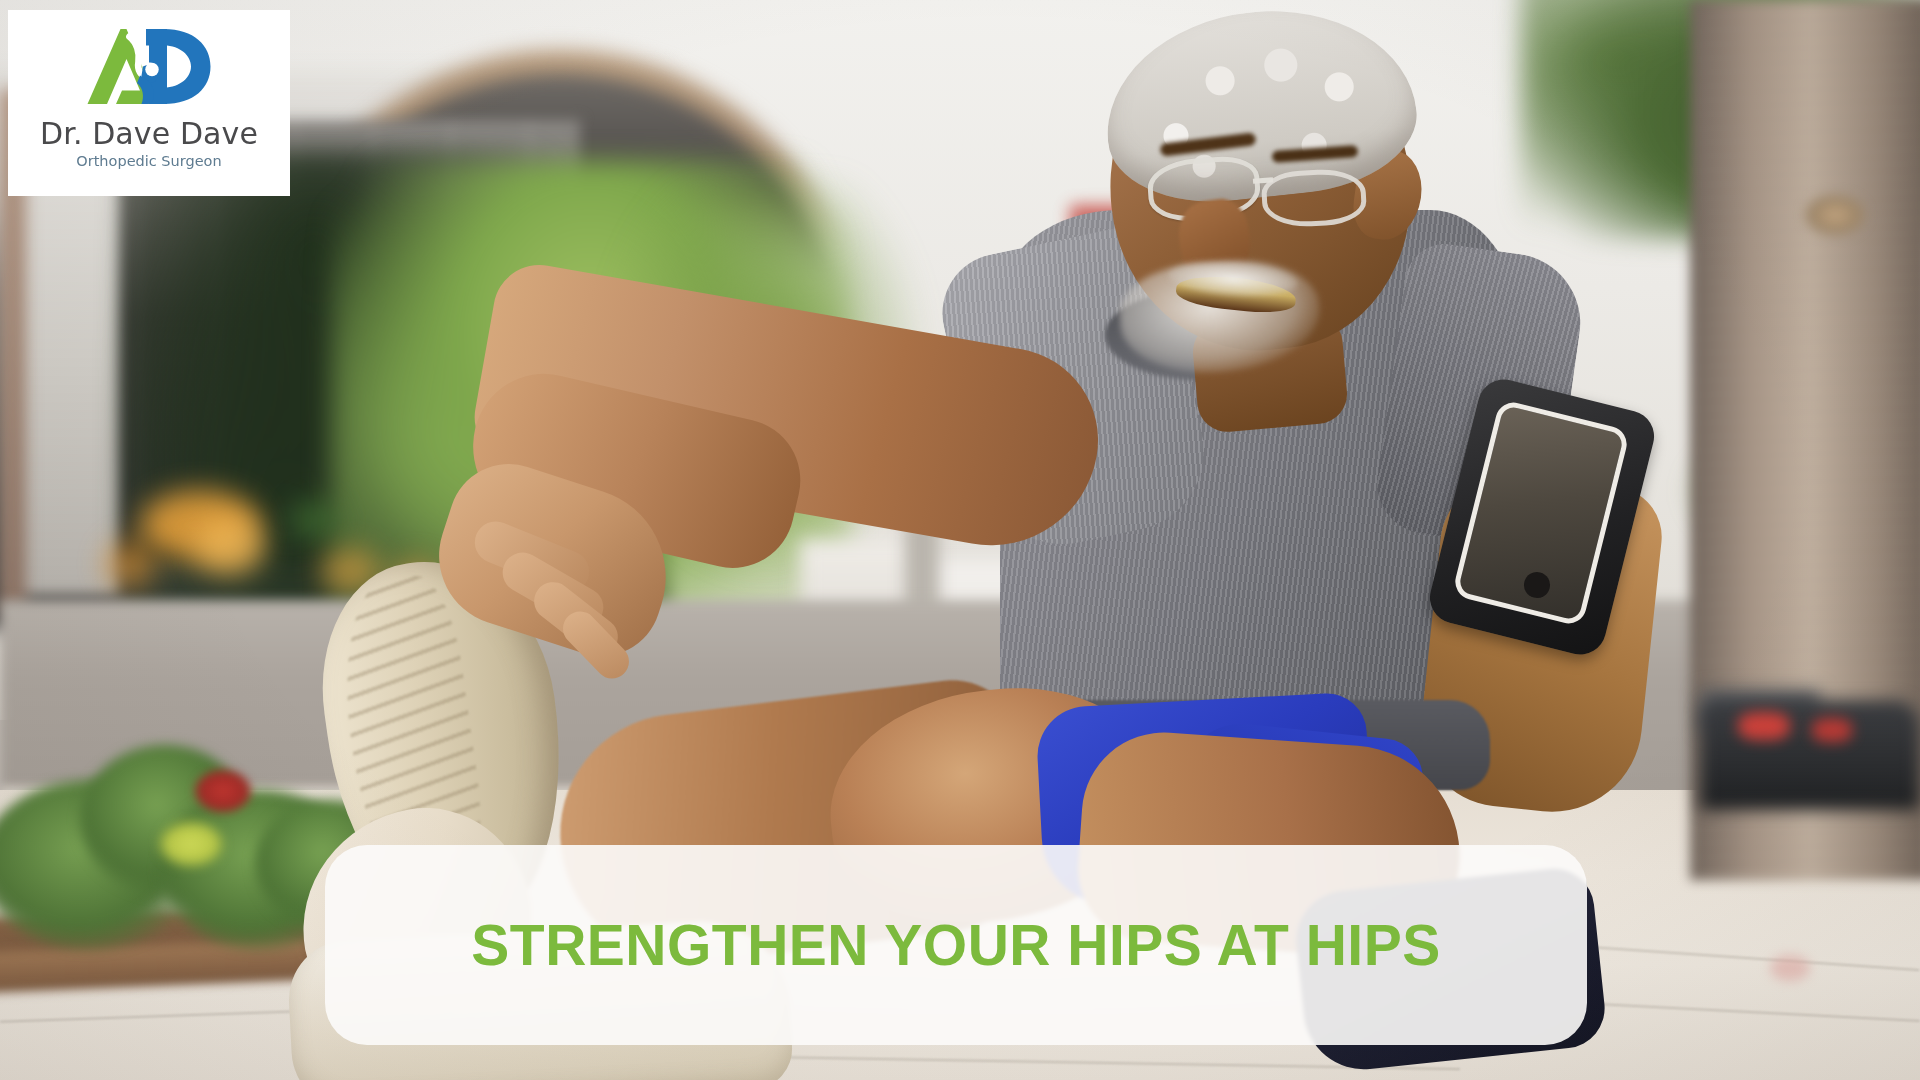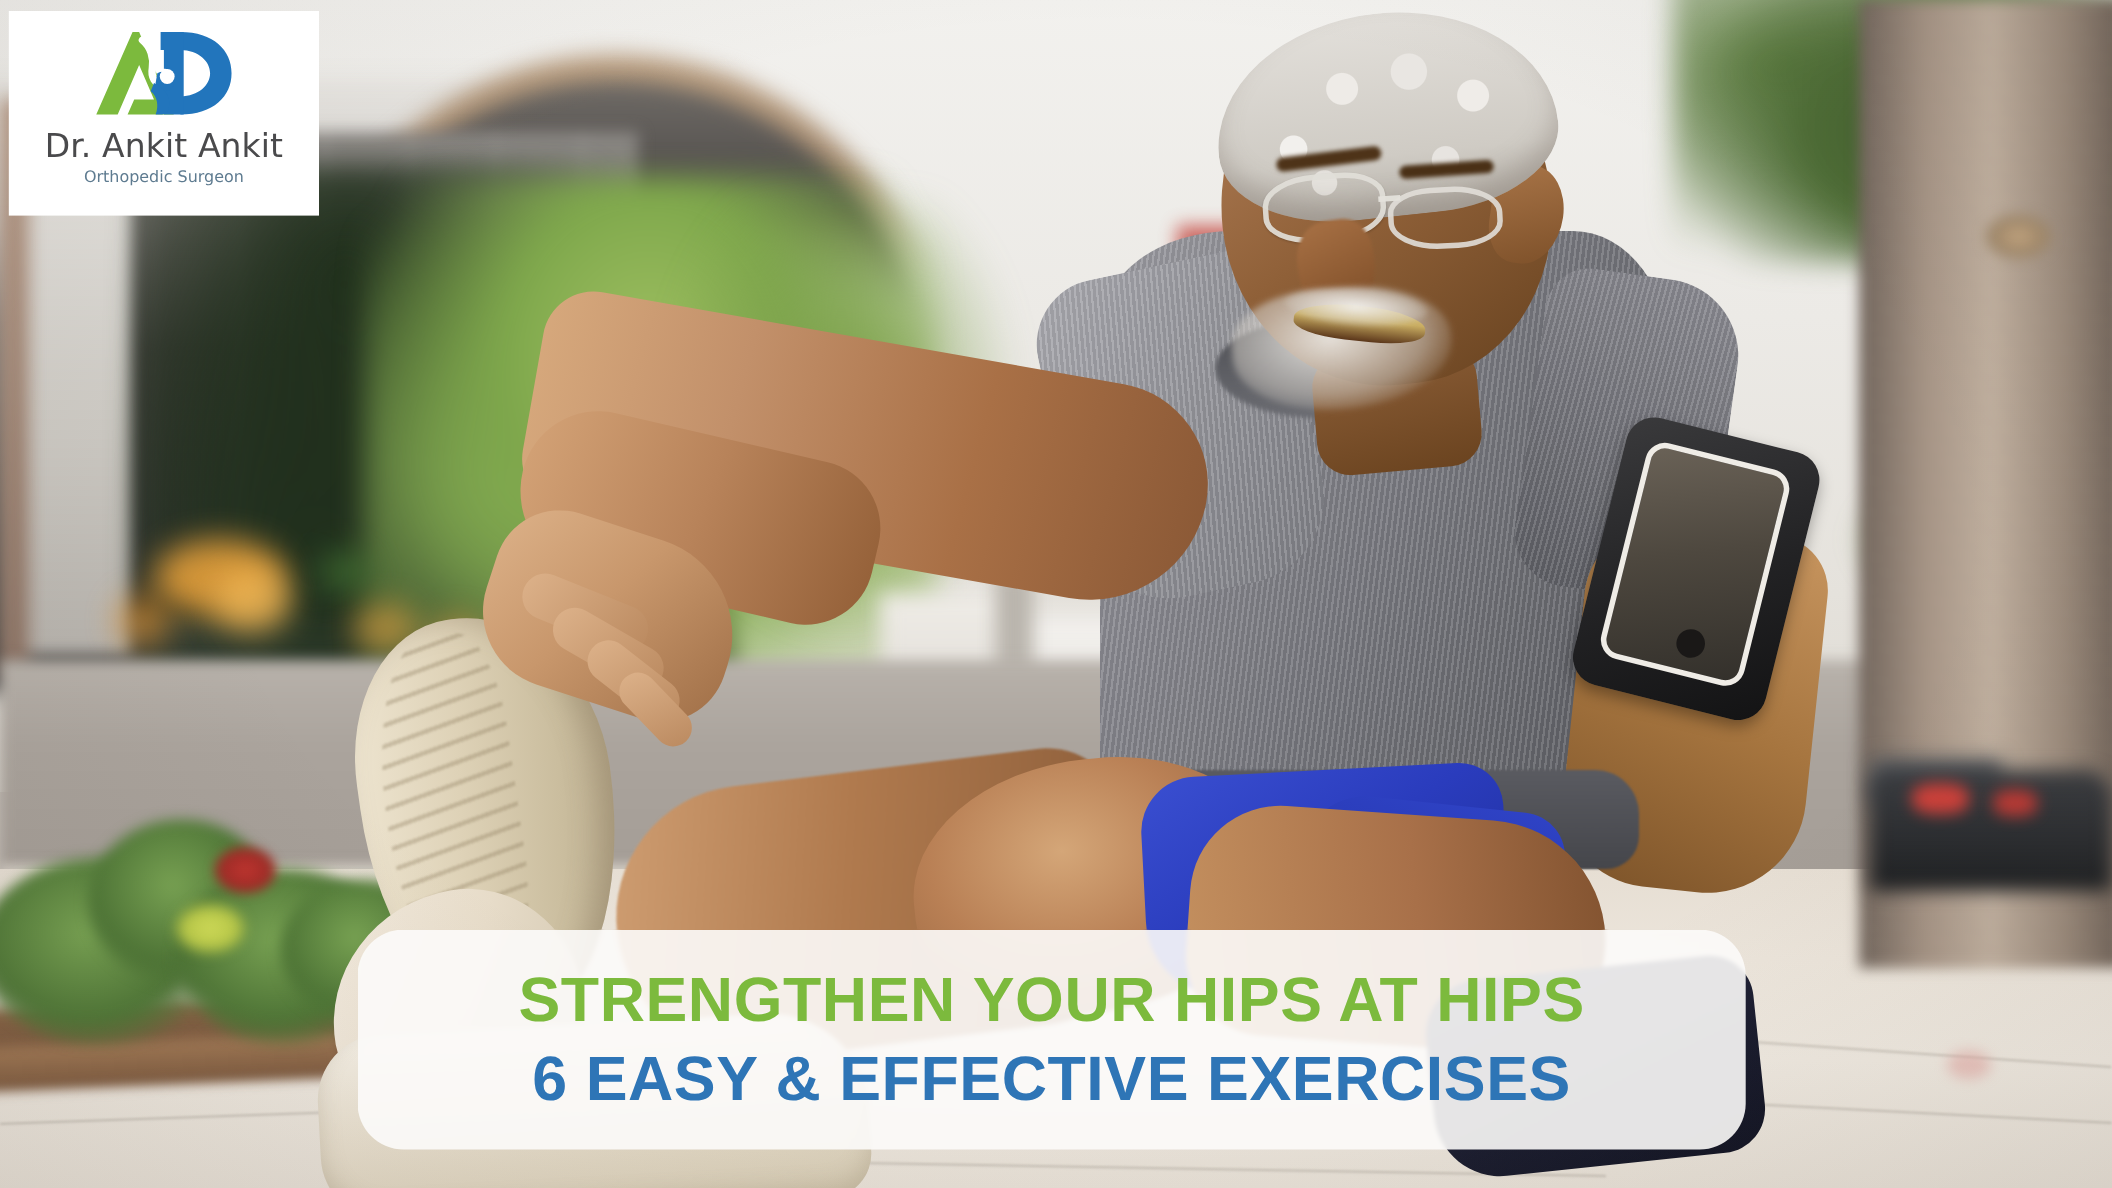--- a/index.html
+++ b/index.html
@@ -678,22 +678,21 @@
                C160 108 182 86 182 58 C182 30 160 8 120 8 Z" fill="#2275BC"></path>
       <path d="M100 8 L100 108 L124 108 L124 8 Z" fill="#2275BC"></path>
 
       <path d="M74 18 C84 26 88 40 86 52 C84 64 90 70 96 72 C104 74 108 68 106 62
                C104 56 98 56 96 60" fill="none" stroke="#ffffff" stroke-width="9" stroke-linecap="round"></path>
       <path d="M92 58 C100 54 110 58 112 66 C114 74 108 80 100 80 C94 80 90 76 90 70" fill="#2275BC"></path>
       <circle cx="104" cy="62" r="9" fill="#ffffff"></circle>
       <path d="M88 70 C96 74 104 80 106 90 C108 100 104 108 98 108 L90 108
                C94 98 92 86 84 80 Z" fill="#2275BC"></path>
     </svg>
-    <div class="logo-name">Dr. Ankit Ankit</div>
+    <div class="logo-name">Dr. Dave Dave</div>
     <div class="logo-sub">Orthopedic Surgeon</div>
   </div>
 
   <div class="banner">
     <div class="banner-line1">STRENGTHEN YOUR HIPS AT HIPS</div>
-    <div class="banner-line2">6 EASY &amp; EFFECTIVE EXERCISES</div>
   </div>
 
 </div>
 
 </body></html>

